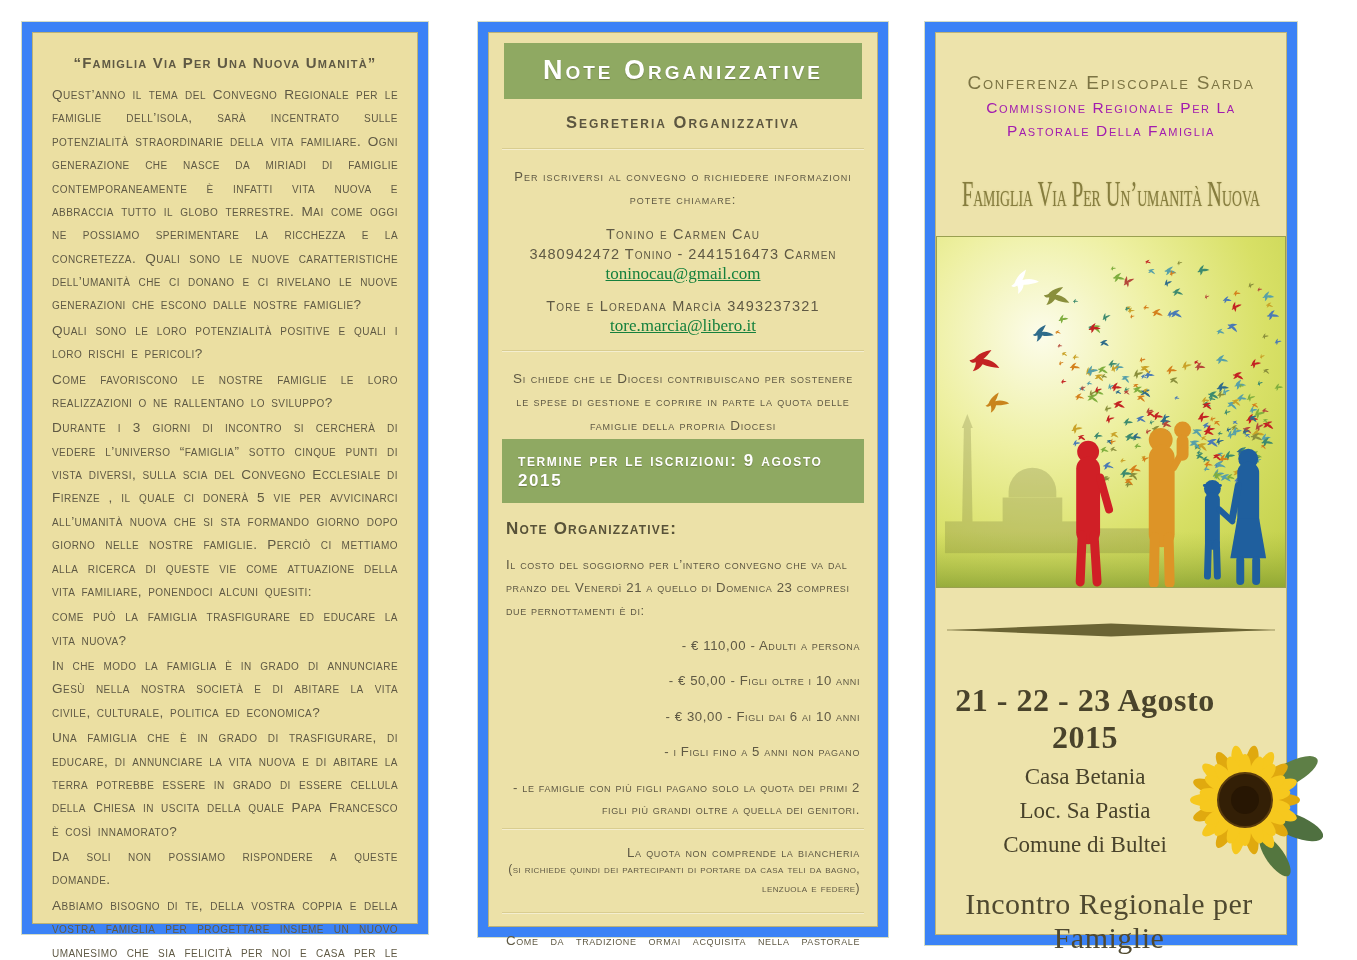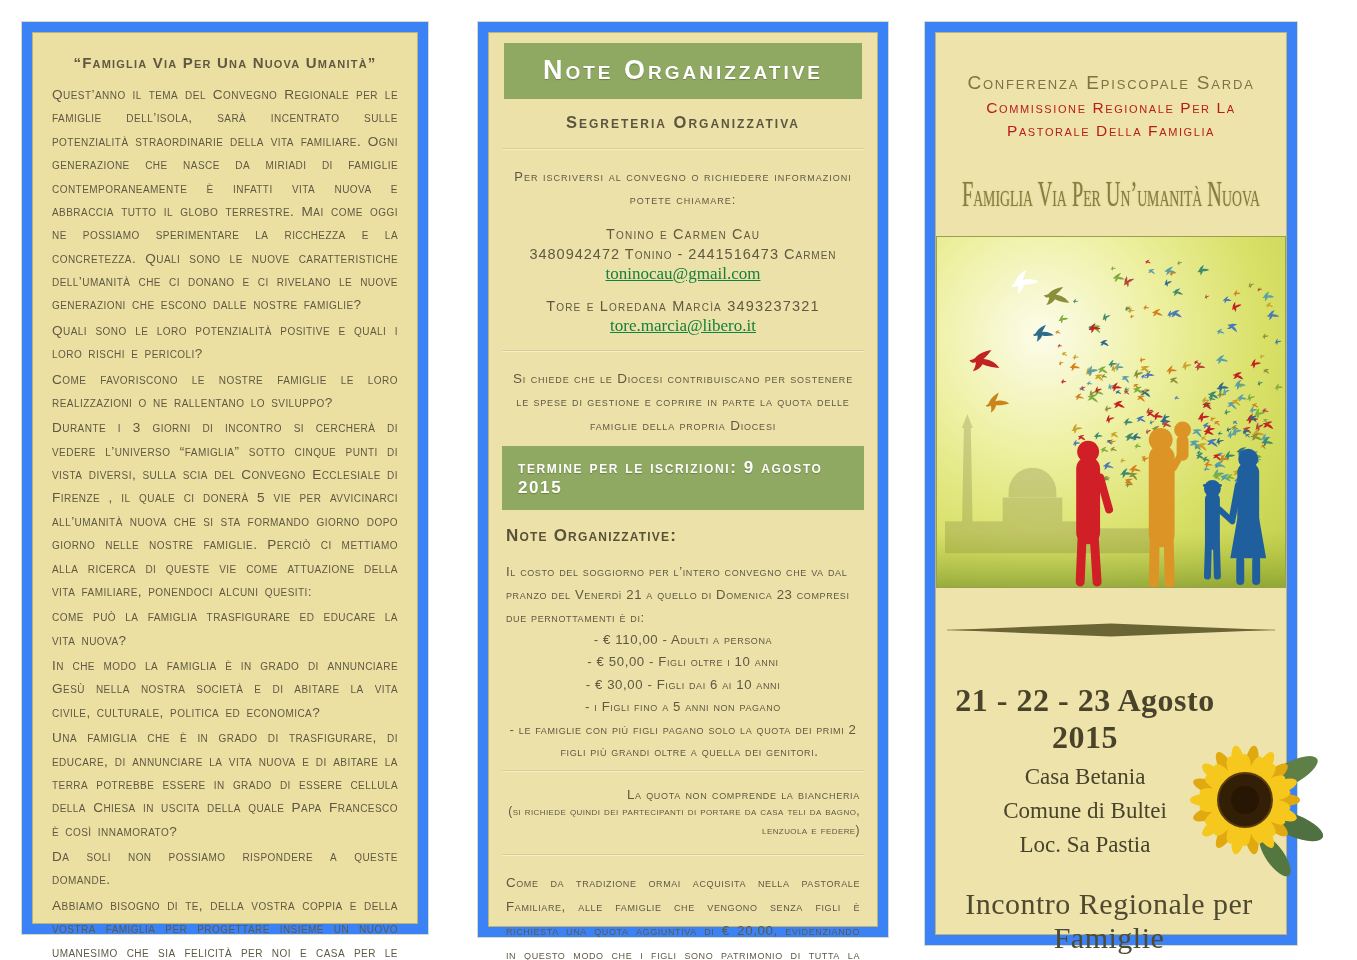--- a/index.html
+++ b/index.html
@@ -50,52 +50,52 @@
   }
   .mp-contact{ text-align:center; padding:16px 6px 14px 6px;}
   .mp-contact-intro{font-variant:small-caps;font-size:13px;letter-spacing:1px;line-height:1.8;}
   .mp-name{font-variant:small-caps;font-size:14.5px;letter-spacing:1.2px;margin-top:14px;}
   .mp-phones{font-variant:small-caps;font-size:14.5px;letter-spacing:1px;margin-top:4px;}
   .mp-email{display:inline-block;margin-top:2px;
     font-family:"Liberation Serif", serif;font-size:17px;color:#15803d;
     text-decoration:underline;}
   .mp-diocese{
     text-align:center;font-variant:small-caps;font-size:13.5px;letter-spacing:.8px;
-    line-height:1.75;padding:16px 8px 8px 8px;
+    line-height:1.75;padding:16px 8px 1px 8px;
   }
   .mp-band-deadline{
     margin:0 2px;padding:12px 0 12px 16px;text-align:left;
     font-size:17px;letter-spacing:1.6px;
   }
   .mp-notes{padding:16px 6px 6px 6px;}
   .mp-notes-heading{
     font-variant:small-caps;text-transform:capitalize;font-weight:bold;
     font-size:17px;letter-spacing:1.2px;color:#585238;
   }
   .mp-cost-intro{
     font-variant:small-caps;font-size:13.2px;letter-spacing:.6px;line-height:1.75;
     margin-top:14px;text-align:left;
   }
   .mp-price{
     font-variant:small-caps;font-size:13.2px;letter-spacing:.6px;line-height:1.7;
-    padding-left:13px;text-indent:-13px;text-align:center;
+    margin-top:13px;padding-left:13px;text-indent:-13px;text-align:right;
   }
   .mp-linen{padding:16px 6px 14px 6px;text-align:right;}
   .mp-linen-main{font-variant:small-caps;font-size:13.4px;letter-spacing:.7px;}
   .mp-linen-sub{font-variant:small-caps;font-size:12px;letter-spacing:.4px;line-height:1.6;}
   .mp-tradition{
     font-variant:small-caps;font-size:13.4px;letter-spacing:.6px;line-height:1.78;
     text-align:justify;word-spacing:2px;padding:16px 6px 10px 6px;
   }
 
   
   .rp-content{position:relative;height:100%;color:#7c7444;}
   .rp-org{margin-top:40px;text-align:center;}
   .rp-org-l1{font-variant:small-caps;text-transform:capitalize;font-size:19px;letter-spacing:1.8px;color:#7c7444;}
-  .rp-org-l2,.rp-org-l3{font-variant:small-caps;text-transform:capitalize;font-size:15.5px;letter-spacing:1.6px;margin-top:5px;color:#b91c1c;}
+  .rp-org-l2,.rp-org-l3{font-variant:small-caps;text-transform:capitalize;font-size:15.5px;letter-spacing:1.6px;margin-top:5px;color:#a21caf;}
   .rp-title{
     margin-top:34px;text-align:center;white-space:nowrap;
     font-family:"Liberation Serif", serif;font-variant:small-caps;text-transform:capitalize;
     font-size:22px;color:#867d3e;letter-spacing:0px;
     transform:scale(.92,1.6);transform-origin:center top;
     text-shadow:0 0 1px rgba(134,125,62,.5);
   }
   .rp-image{
     width:350px;height:352px;margin:36px auto 0 auto;display:block;
     border:1px solid #9aa050;box-sizing:border-box;
@@ -481,22 +481,22 @@
     </svg>
 
     <svg class="rp-spindle" width="332" height="16" viewBox="0 0 332 16">
       <rect x="2" y="7.4" width="328" height="1.2" fill="#6b6434" opacity="0.55"></rect>
       <polygon points="6,8 166,1.5 326,8 166,14.5" fill="#6b6434"></polygon>
     </svg>
 
     <div class="rp-dates">
       <div class="rp-date-line">21 - 22 - 23 Agosto 2015</div>
       <div class="rp-venue">Casa Betania</div>
+      <div class="rp-venue">Loc. Sa Pastia</div>
       <div class="rp-venue">Comune di Bultei</div>
-      <div class="rp-venue">Loc. Sa Pastia</div>
     </div>
 
     <svg class="rp-sunflower" width="150" height="160" viewBox="0 0 150 160">
       <g transform="translate(72,78)">
         <ellipse cx="44" cy="-26" rx="32" ry="11" fill="#5e7f46" transform="rotate(-28 44 -26)"></ellipse>
         <ellipse cx="50" cy="26" rx="30" ry="11" fill="#4f7040" transform="rotate(22 50 26)"></ellipse>
         <ellipse cx="30" cy="56" rx="24" ry="9" fill="#54763f" transform="rotate(55 30 56)"></ellipse>
         <g id="petals">
             <ellipse cx="38" cy="0" rx="17" ry="6.5" fill="#e0a90f" transform="rotate(0)"></ellipse>
             <ellipse cx="38" cy="0" rx="17" ry="6.5" fill="#f6c81e" transform="rotate(20)"></ellipse>

